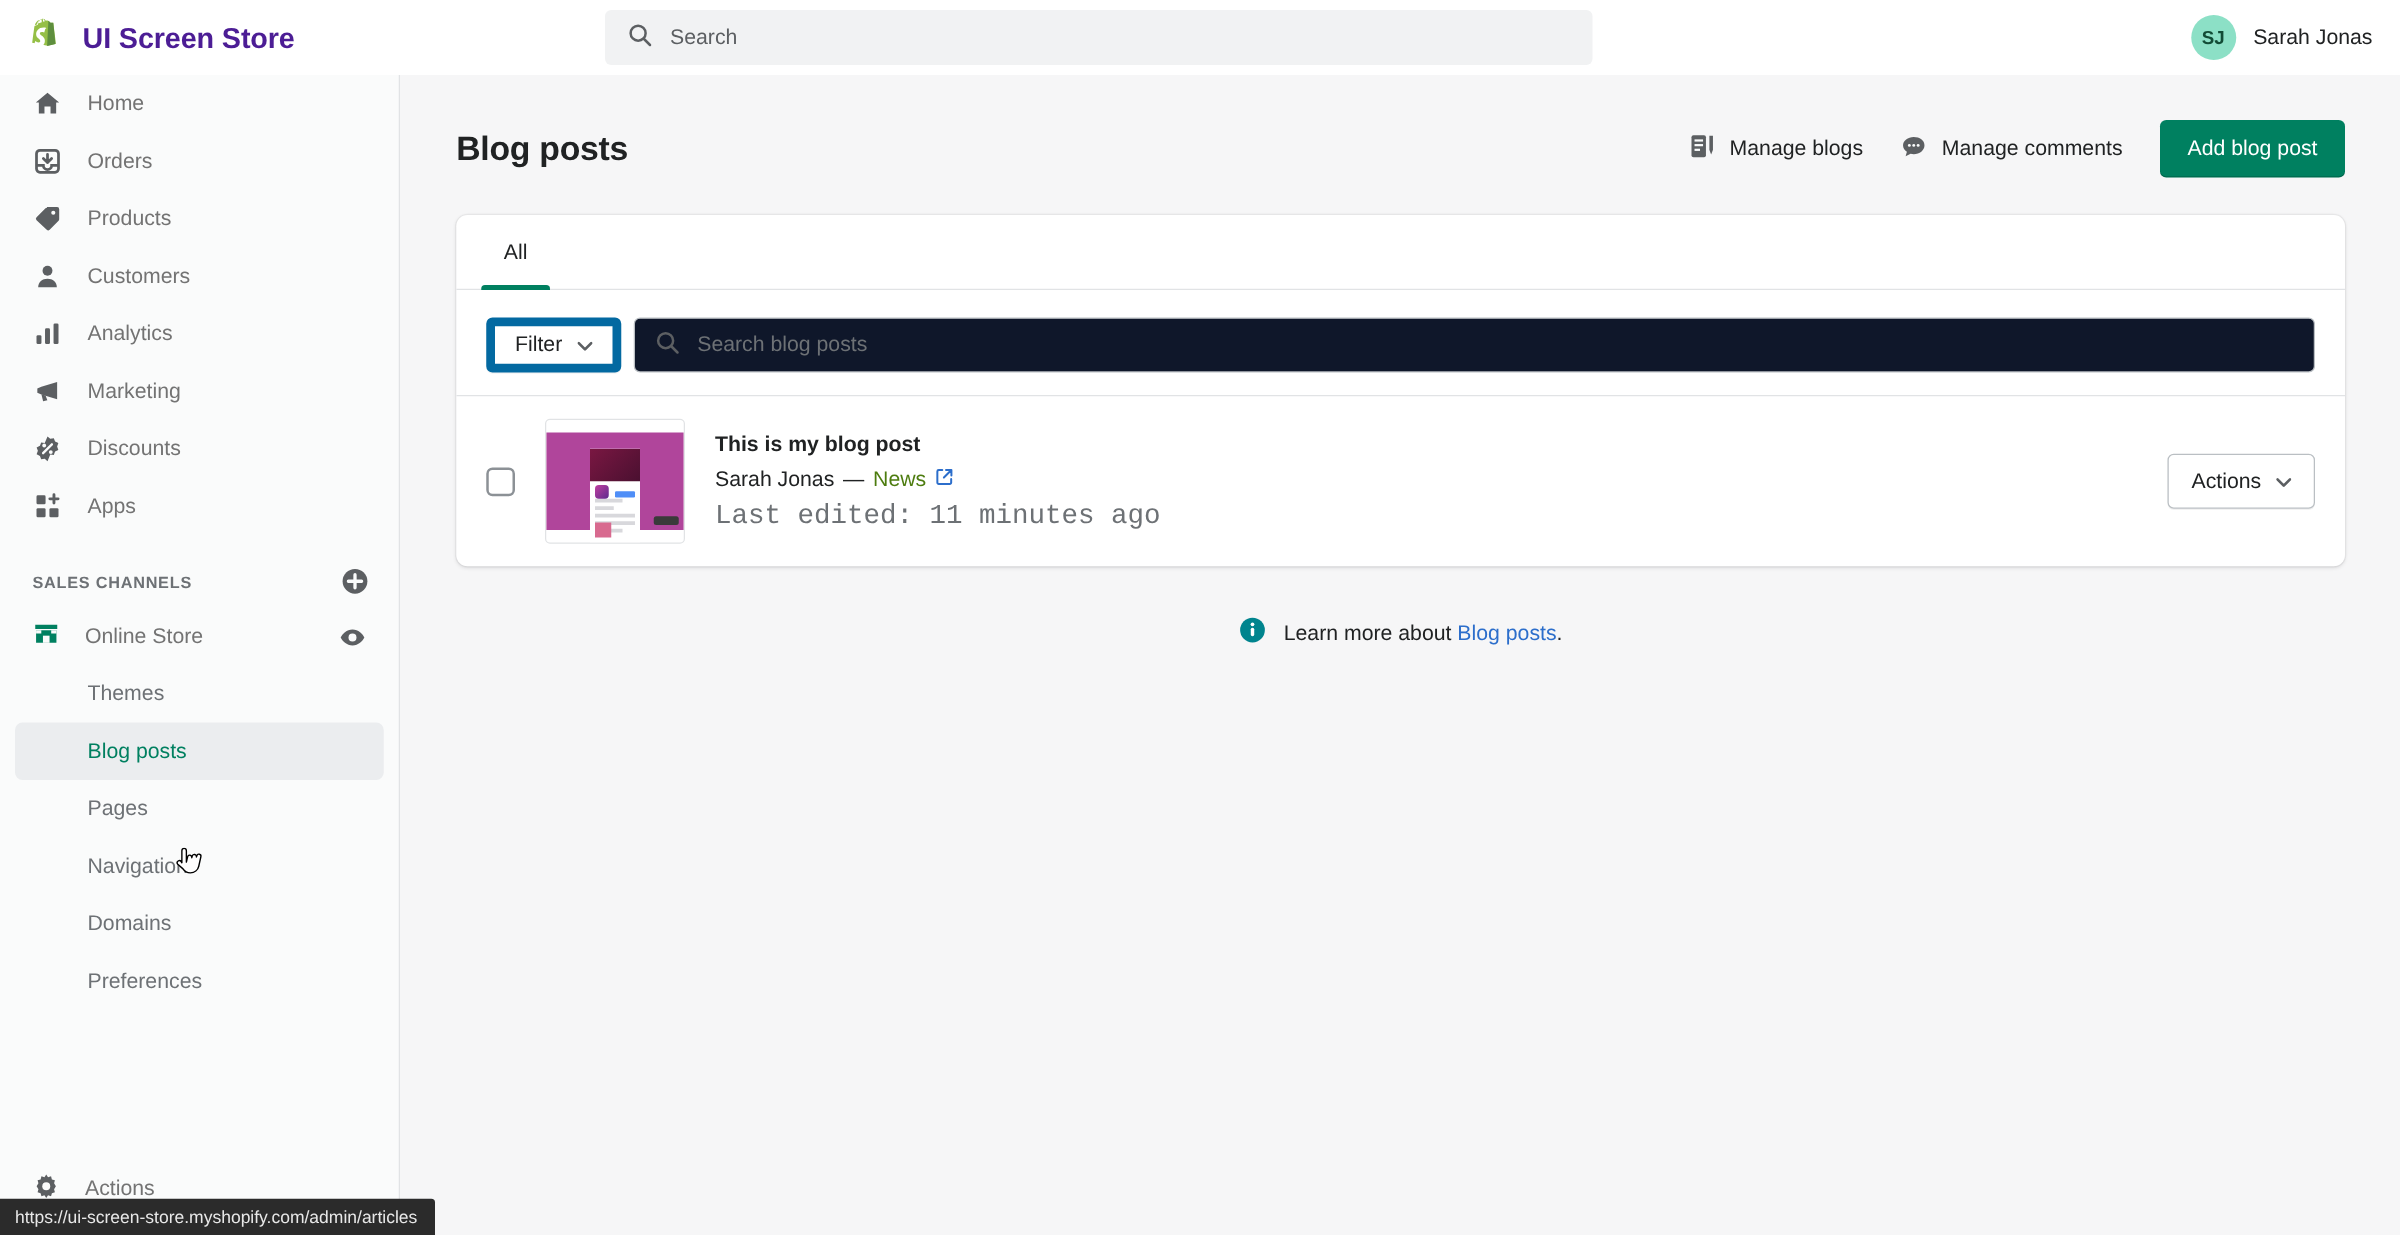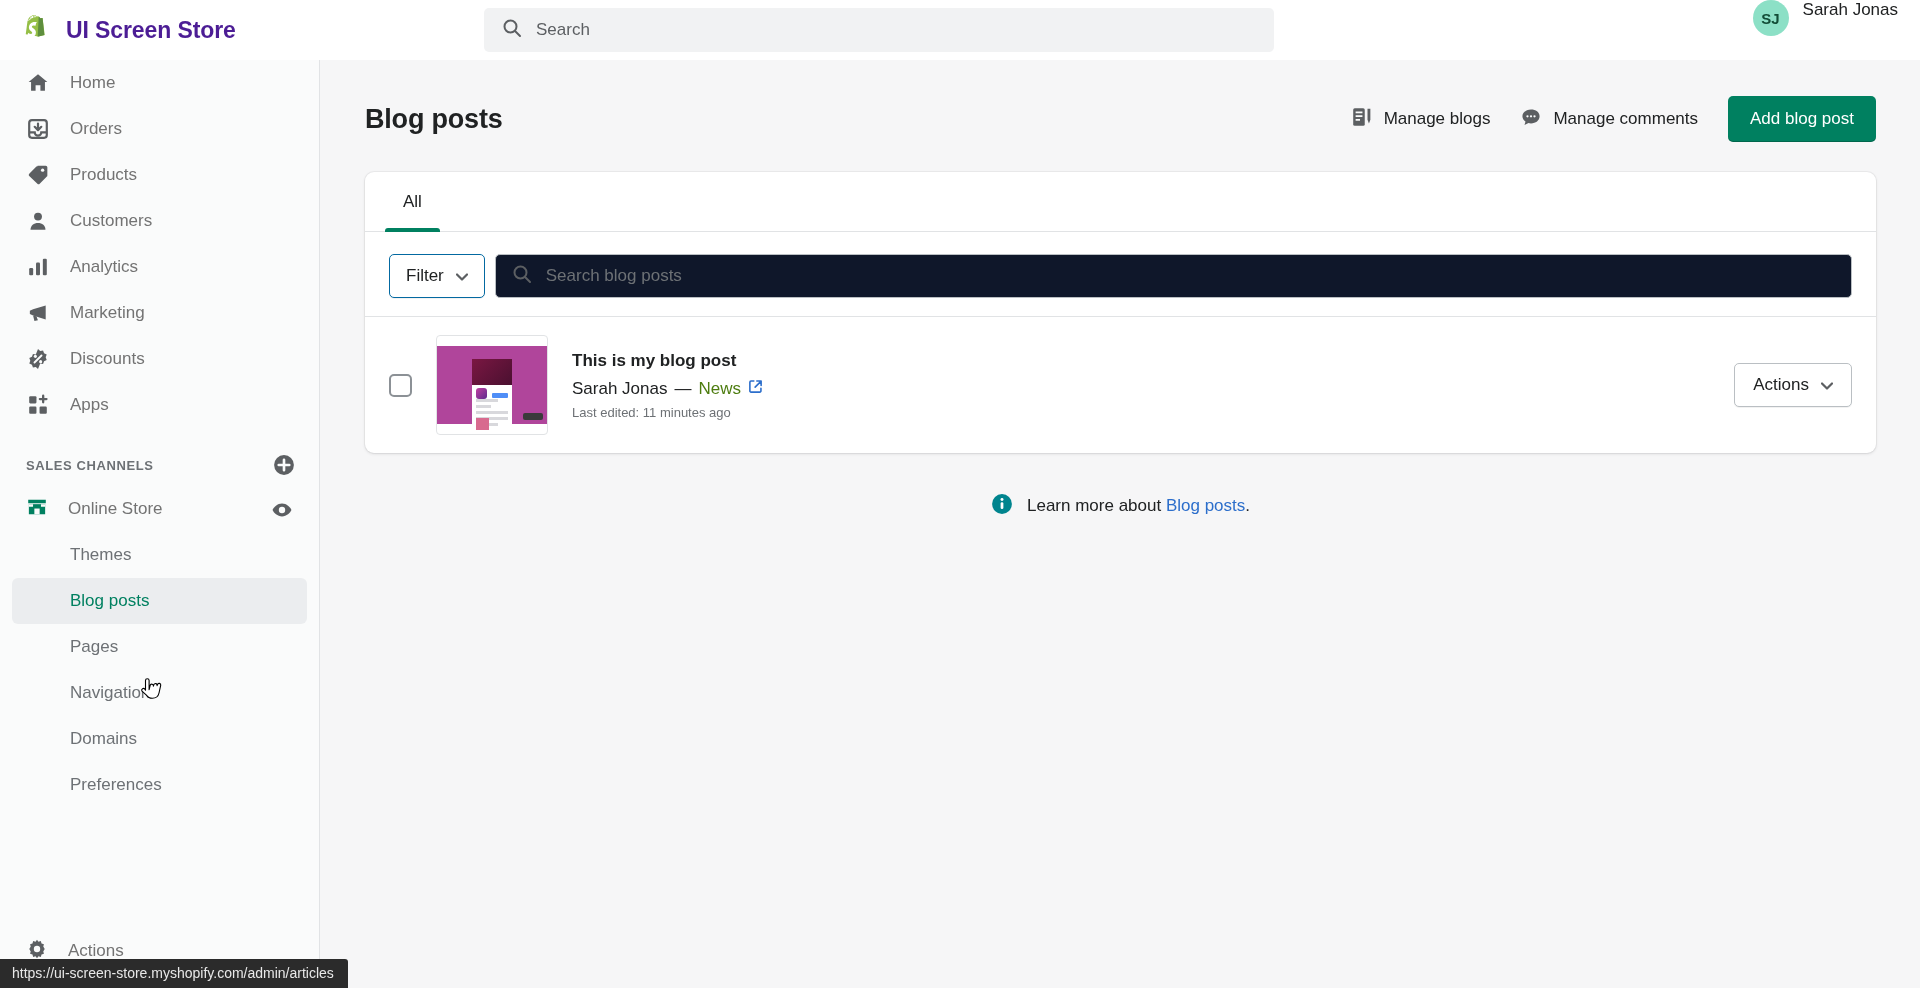--- a/index.html
+++ b/index.html
@@ -26,21 +26,21 @@
     position: absolute; left: 484px; top: 8px;
     width: 790px; height: 44px;
     background: #f1f2f3; border-radius: 5px;
     display: flex; align-items: center; gap: 14px;
     padding: 0 18px; cursor: text;
   }
   .global-search .placeholder { font-size: 17px; color: #5c5f62; }
 
   .user-area {
     position: absolute; right: 22px; top: 0; height: 60px;
-    display: flex; gap: 14px; cursor: pointer;
+    display: flex; align-items: center; gap: 14px; cursor: pointer;
   }
   .avatar {
     width: 36px; height: 36px; border-radius: 50%;
     background: #8ce0c6; color: #124c36;
     display: flex; align-items: center; justify-content: center;
     font-size: 15px; font-weight: 600;
   }
   .user-name { font-size: 17px; color: #202223; }
 
   
@@ -126,21 +126,21 @@
   }
   .tab.active::after {
     content: ""; position: absolute; left: 8px; right: 8px; bottom: -1px;
     height: 4px; background: #008060; border-radius: 3px 3px 0 0;
   }
 
   .filter-row { display: flex; align-items: center; gap: 10px; padding: 22px 24px 18px 24px; }
   .filter-btn {
     display: flex; align-items: center; gap: 12px;
     height: 44px; padding: 0 16px;
-    border: 1px solid #0369a1; border-radius: 5px; background: #fff;
+    border: 7px solid #0369a1; border-radius: 5px; background: #fff;
     font-size: 17px; color: #202223; cursor: pointer;
     box-shadow: 0 1px 0 rgba(0,0,0,0.05);
   }
   .search-field {
     flex: 1; display: flex; align-items: center; gap: 14px;
     height: 44px; padding: 0 16px;
     border: 1px solid #babfc3; border-radius: 5px; background: #0f172a;
     cursor: text;
   }
   .search-field .ph { font-size: 17px; color: #6d7175; }
@@ -183,21 +183,21 @@
   .tp-row.w40 { width:38%; }
   .tp-badge { position:absolute; left:4px; top:29px; width:11px; height:11px; border-radius:3px; background:linear-gradient(135deg,#c03fa0,#5e2a8e); }
   .tp-blue { position:absolute; right:4px; top:34px; width:16px; height:5px; background:#4f8ef7; border-radius:1px; }
   .tp-pink { position:absolute; left:4px; bottom:4px; width:13px; height:12px; background:#d86a8f; }
   .thumb-tag { position:absolute; right:4px; bottom:4px; width:20px; height:7px; background:#3a3a3a; border-radius:2px; }
 
   .post-info { flex: 1; }
   .post-title { font-size: 17px; font-weight: 700; color: #202223; margin-bottom: 8px; cursor: pointer; }
   .post-meta { font-size: 17px; color: #202223; display: flex; align-items: center; gap: 7px; margin-bottom: 6px; }
   .post-meta .link { color: #4d7c0f; cursor: pointer; }
-  .post-edited { font-size: 13px; color: #6d7175; }
+  .post-edited { font-size: 22px; color: #6d7175; font-family: Liberation Mono, monospace; }
   .actions-btn {
     display: flex; align-items: center; gap: 12px;
     height: 44px; padding: 0 18px;
     border: 1px solid #babfc3; border-radius: 5px; background: #fff;
     font-size: 17px; color: #202223; cursor: pointer;
     box-shadow: 0 1px 0 rgba(0,0,0,0.05);
   }
 
   .learn-more {
     display: flex; align-items: center; justify-content: center; gap: 14px;

